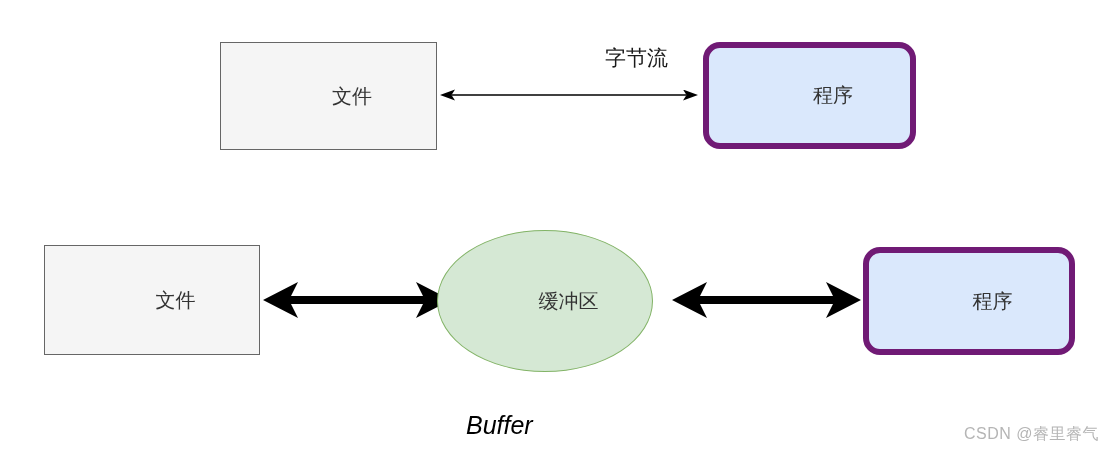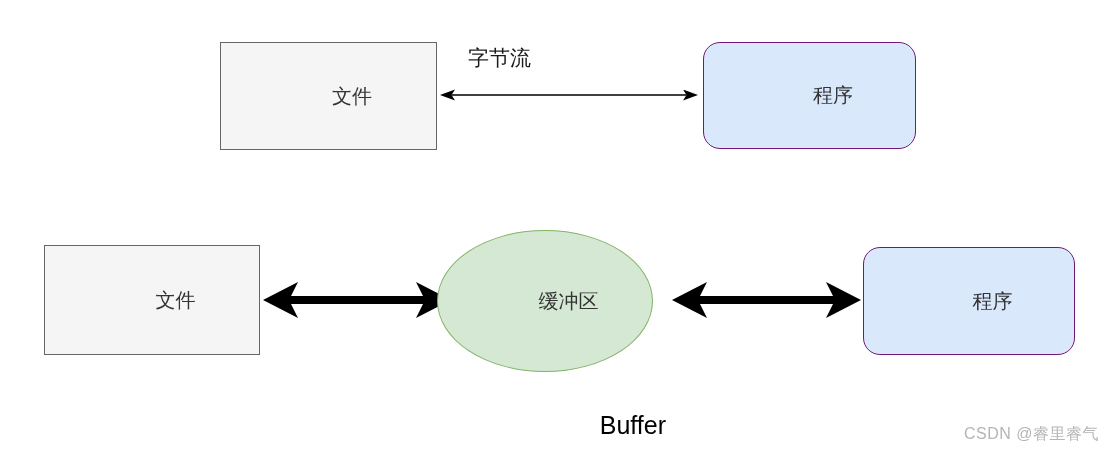--- a/index.html
+++ b/index.html
@@ -32,52 +32,53 @@
     font-size: 20px;
     color: #333333;
     padding-left: 47px;
   }
   .node-file {
     background: #f5f5f5;
     border: 1px solid #666666;
   }
   .node-program {
     background: #dae8fc;
-    border: 1px solid #701a75;
+    border: 6px solid #701a75;
     border-radius: 17px;
   }
   .node-buffer {
     background: #d5e8d4;
     border: 1px solid #82b366;
     border-radius: 50%;
   }
   #file-top    { left: 220px; top: 42px;  width: 217px; height: 108px; }
   #program-top { left: 703px; top: 42px;  width: 213px; height: 107px; }
   #file-bottom { left: 44px;  top: 245px; width: 216px; height: 110px; }
   #buffer-ellipse { left: 437px; top: 230px; width: 216px; height: 142px; }
   #program-bottom { left: 863px; top: 247px; width: 212px; height: 108px; }
 
   .edge-label {
     position: absolute;
     left: 468px;
     top: 44px;
     width: 200px;
-    text-align: left;
+    text-align: right;
     font-size: 21px;
     font-weight: 500;
     color: #1a1a1a;
   }
   .caption {
     position: absolute;
     left: 466px;
     top: 411px;
     width: 200px;
-    text-align: right;
+    text-align: left;
     font-size: 25px;
     color: #000000;
+    font-style: italic;
   }
   .watermark {
     position: absolute;
     right: 12px;
     top: 424px;
     font-size: 16px;
     color: #b5b5b5;
     text-shadow: 1px 1px 0 #ffffff;
     letter-spacing: 0.5px;
   }

